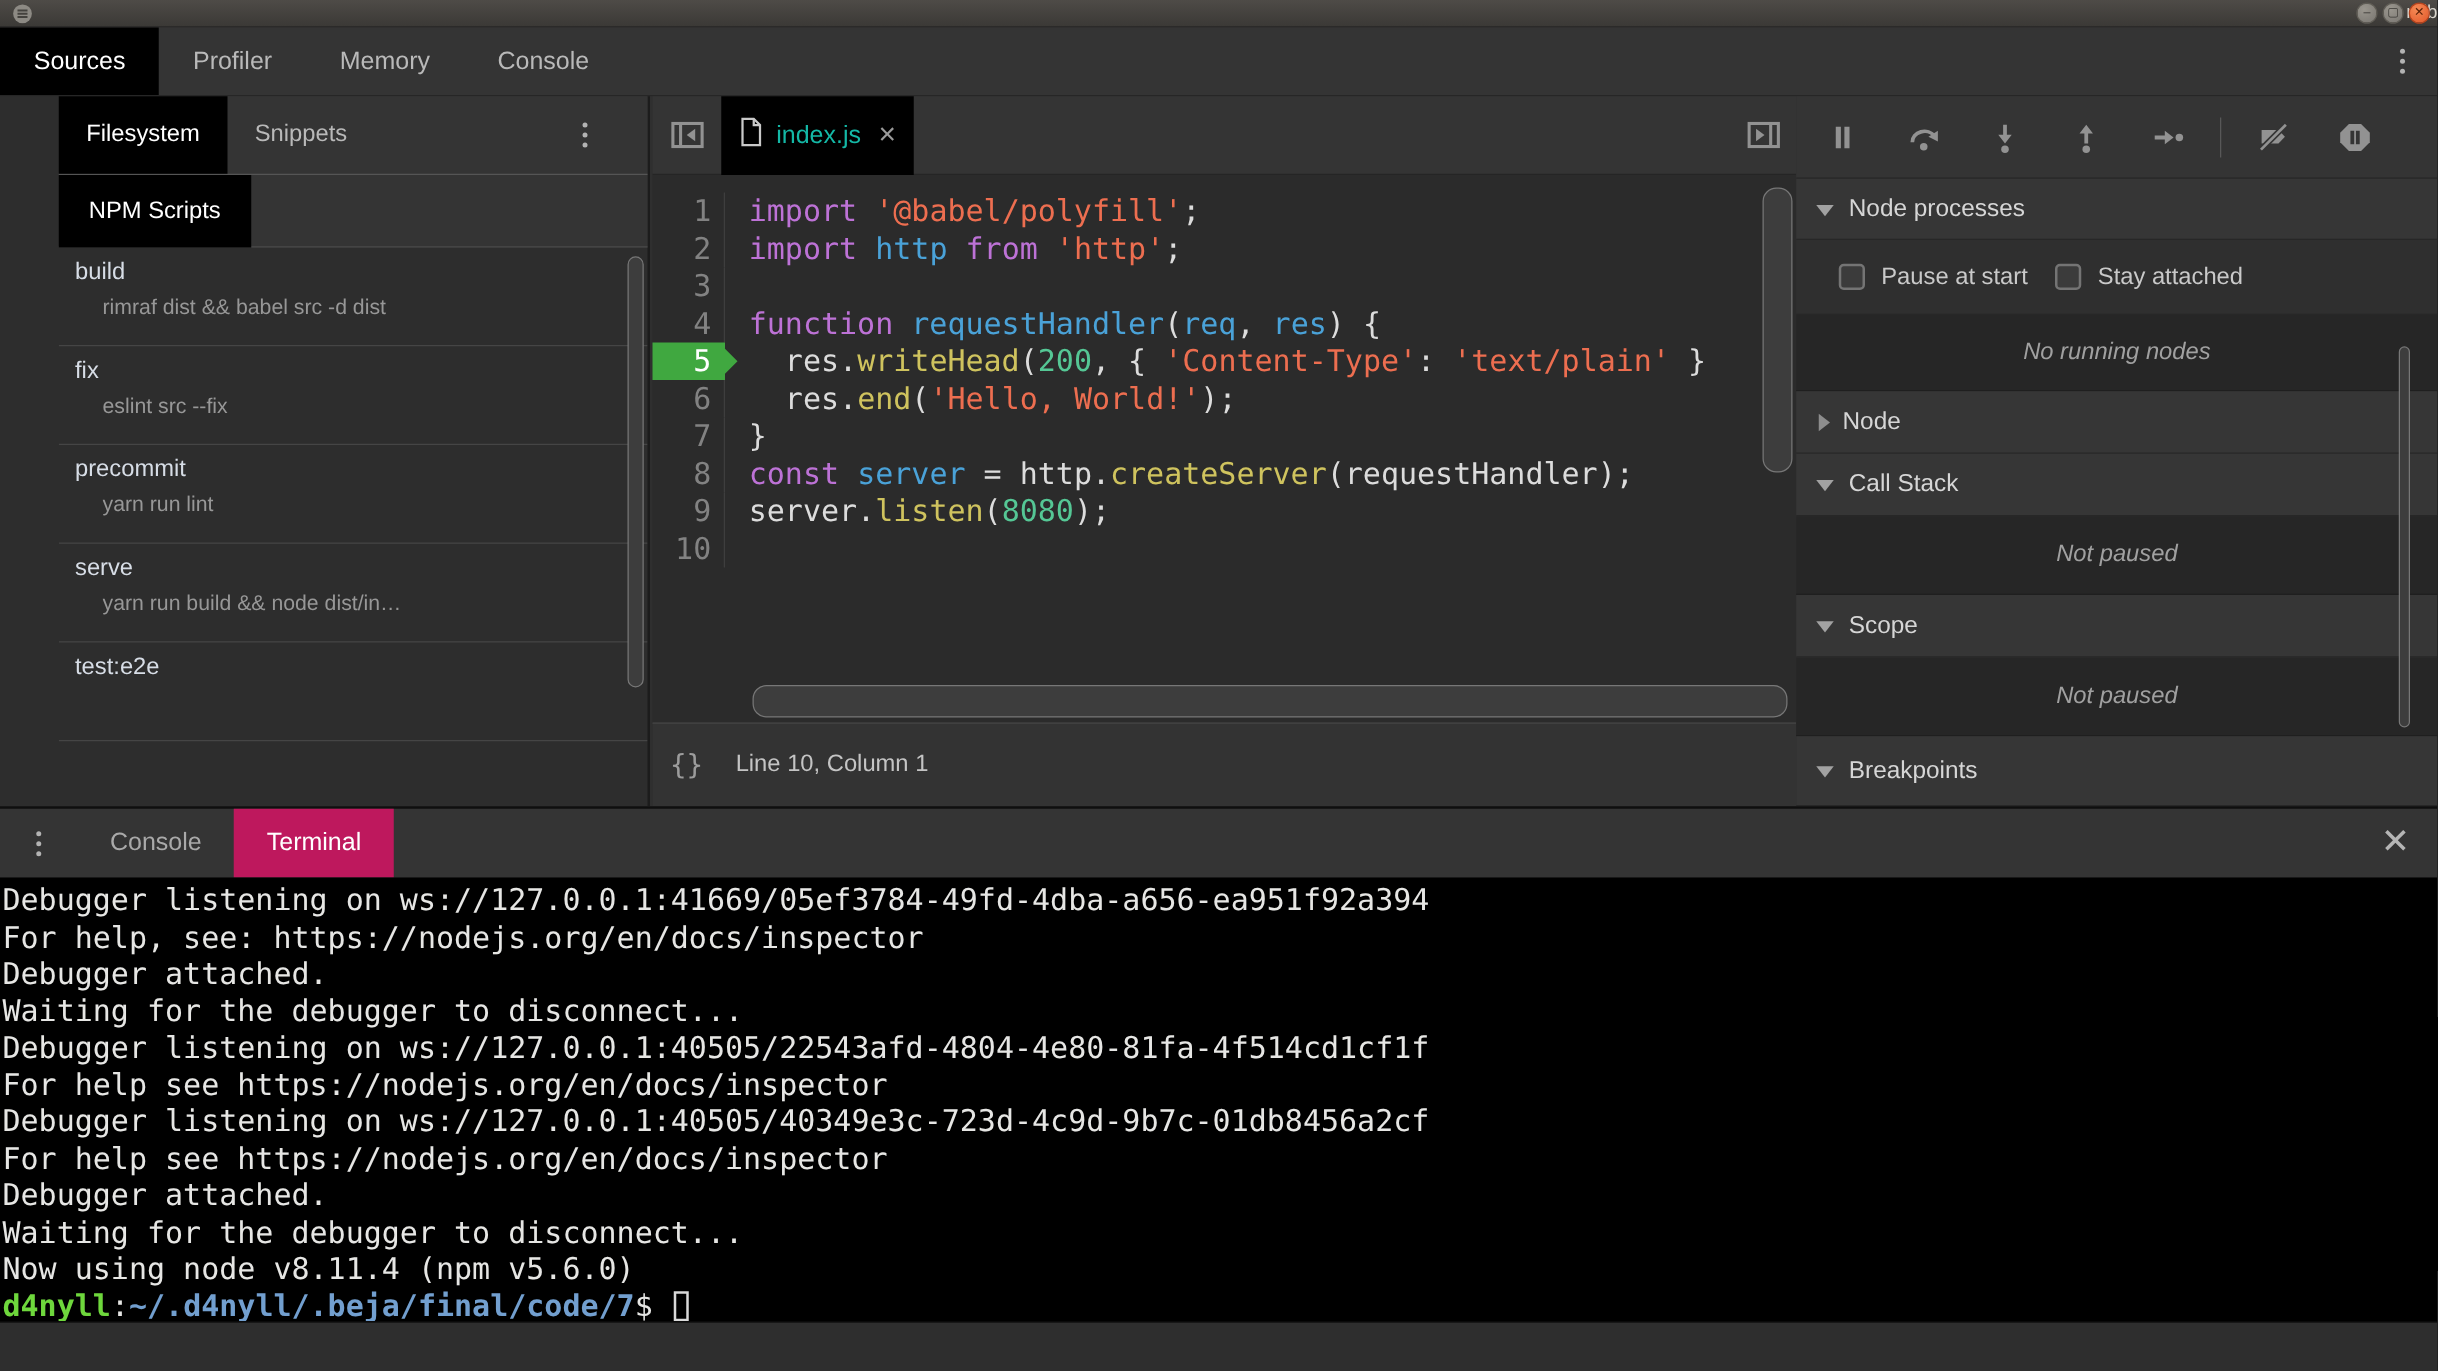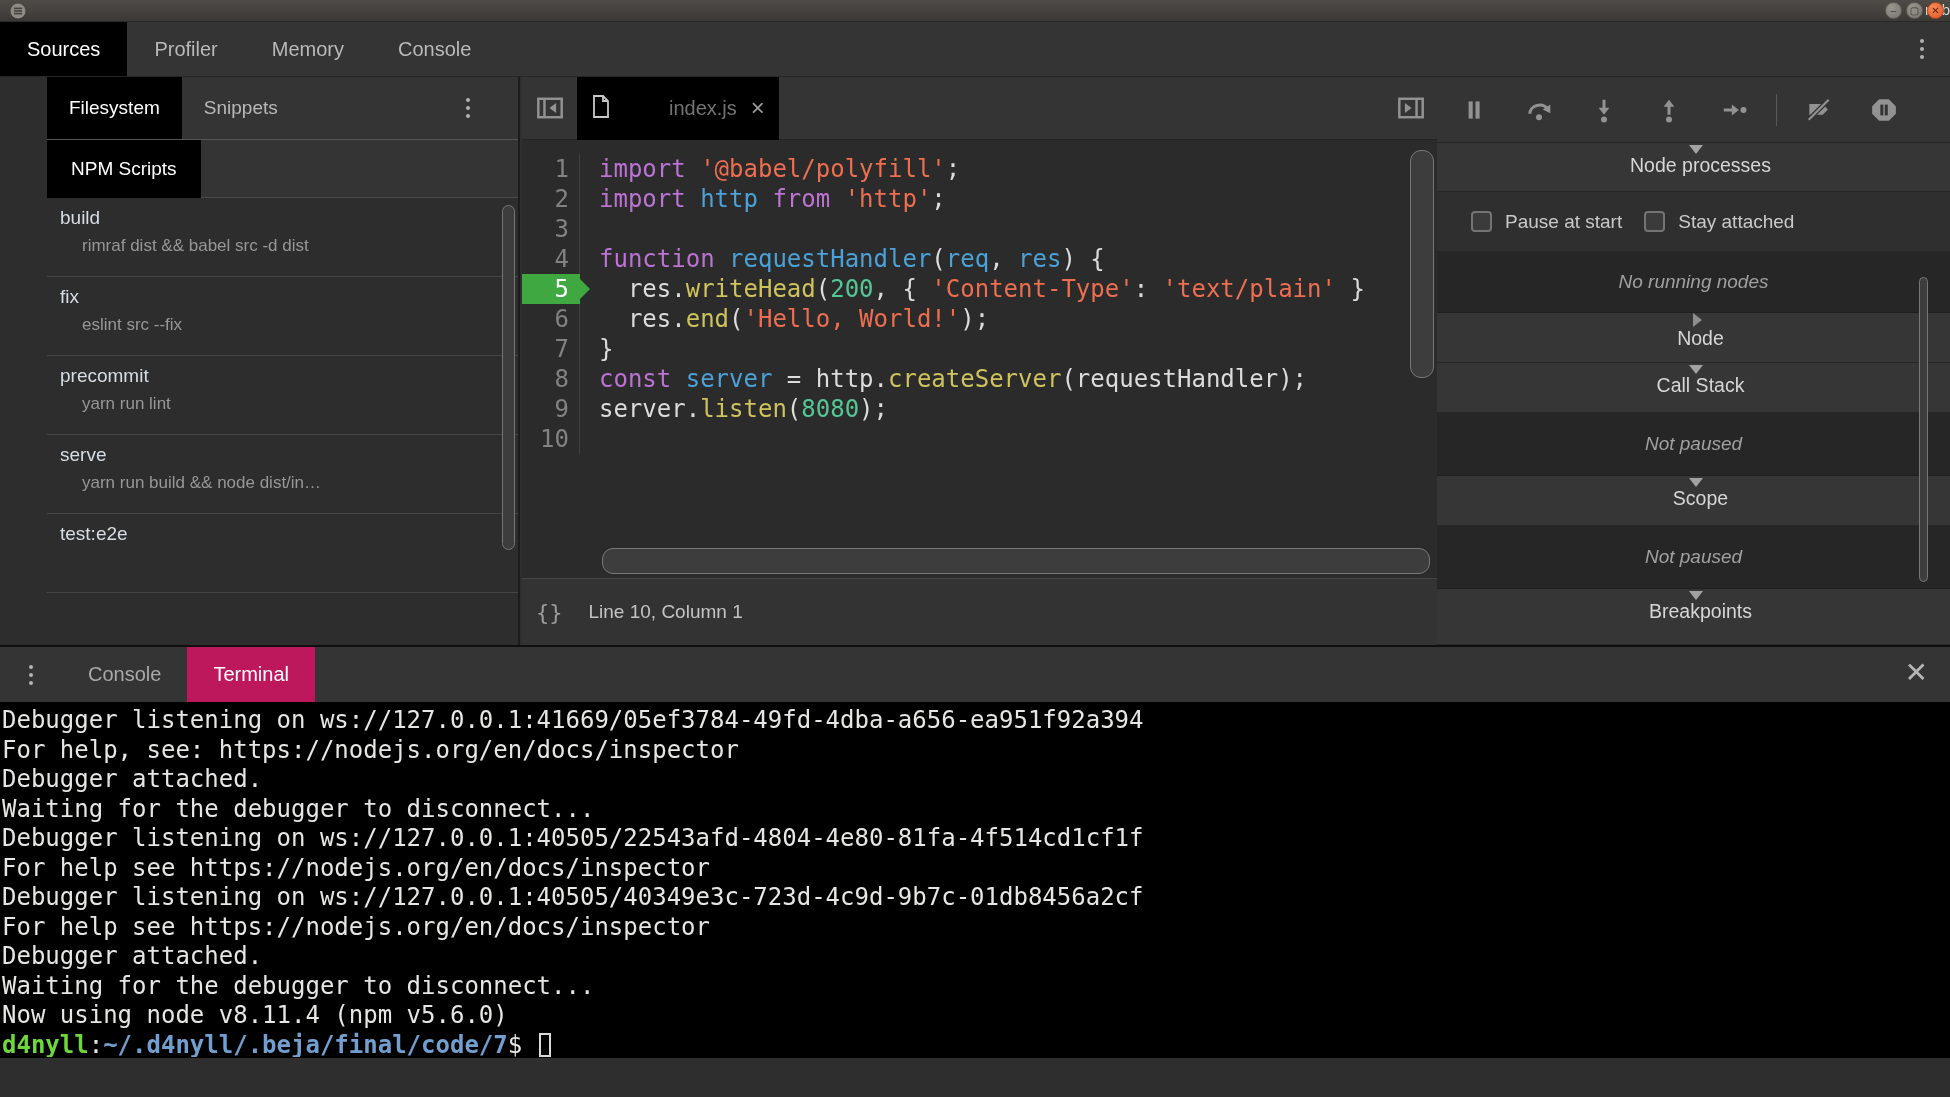--- a/index.html
+++ b/index.html
@@ -48,21 +48,21 @@
   .script-cmd{font-size:17px;color:#979797;margin:7px 0 0 22px;white-space:nowrap;overflow:hidden;}
 
   
   .editor-panel{position:absolute;left:522px;top:0;width:915px;height:568px;background:#2b2b2b;}
   .ed-tabbar{position:relative;height:63px;background:#343434;border-bottom:1px solid #252525;
     display:flex;align-items:center;}
   .icon-btn{display:flex;align-items:center;justify-content:center;width:40px;height:40px;}
   .nav-btn{margin-left:8px;}
   .ed-tab{margin-left:7px;height:63px;display:flex;align-items:center;background:#000;
     padding:0 14px;gap:10px;}
-  .ed-tab .label{font-size:20px;color:#737373;margin-left:48px;}
+  .ed-tab .label{font-size:20px;color:#14b8a6;}
   .ed-tab .close{font-size:24px;color:#9a9a9a;margin-left:4px;}
   .show-right-btn{position:absolute;right:6px;top:11px;}
 
   .code-area{position:absolute;top:63px;left:0;width:100%;height:438px;padding-top:14px;}
   .code-line{display:flex;height:30px;line-height:30px;
     font-family:"DejaVu Sans Mono",monospace;font-size:24px;}
   .ln{position:relative;flex:0 0 58px;text-align:right;padding-right:10px;color:#828282;
     border-right:1px solid #3e3e3e;}
   .ln.cur{background:#40a840;color:#fff;border-right-color:transparent;}
   .ln.cur::after{content:'';position:absolute;right:-11px;top:4px;width:0;height:0;
@@ -78,21 +78,21 @@
   .pp-icon{font-family:"DejaVu Sans Mono",monospace;font-size:22px;color:#9c9c9c;}
   .cursor-pos{font-size:19px;color:#c4c4c4;}
 
   
   .right-panel{position:absolute;left:1437px;top:0;width:513px;height:568px;background:#2f2f2f;}
   .dbg-toolbar{height:66px;display:flex;align-items:center;gap:35px;padding-left:22px;
     background:#343434;border-bottom:1px solid #252525;}
   .tbar-btn{display:flex;align-items:center;justify-content:center;width:30px;height:30px;}
   .tbar-divider{width:1px;height:32px;background:#585858;margin:0 -8px;}
   .sec-h{display:flex;align-items:center;padding-left:14px;background:#363636;
-    border-bottom:1px solid #272727;color:#d6d6d6;font-size:19.5px;flex-direction:column;}
+    border-bottom:1px solid #272727;color:#d6d6d6;font-size:19.5px;}
   .tri-d{width:0;height:0;border:7px solid transparent;border-bottom:0;
     border-top:9px solid #a2a2a2;margin:2px 12px 0 2px;}
   .tri-r{width:0;height:0;border:7px solid transparent;border-right:0;
     border-left:9px solid #8d8d8d;margin:0 10px 0 4px;}
   .cb-row{height:60px;display:flex;align-items:center;padding-left:34px;
     border-bottom:1px solid #272727;font-size:19px;color:#c9c9c9;}
   .cb{width:21px;height:21px;border:2px solid #747474;border-radius:4px;background:#3b3b3b;
     margin-right:13px;flex:0 0 auto;}
   .cb-group{display:flex;align-items:center;}
   .empty-row{background:#262626;color:#a0a0a0;font-style:italic;font-size:19px;

